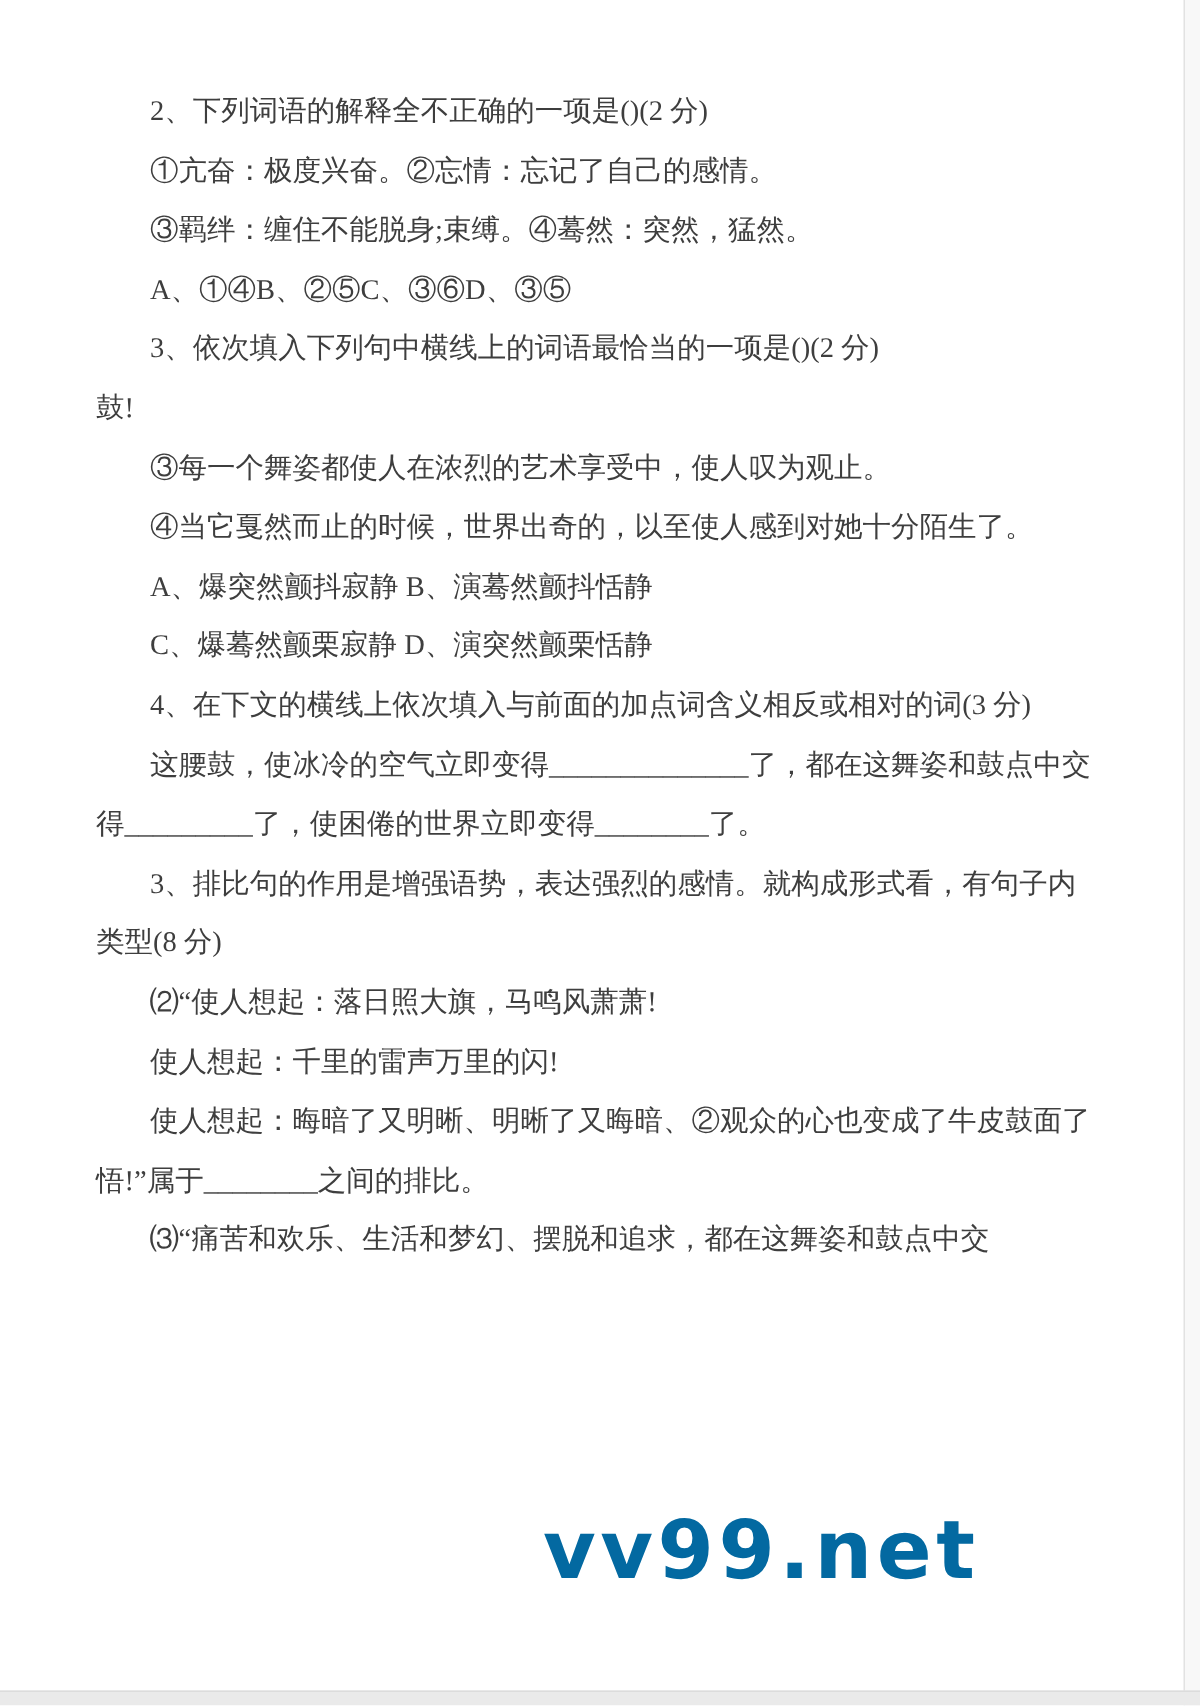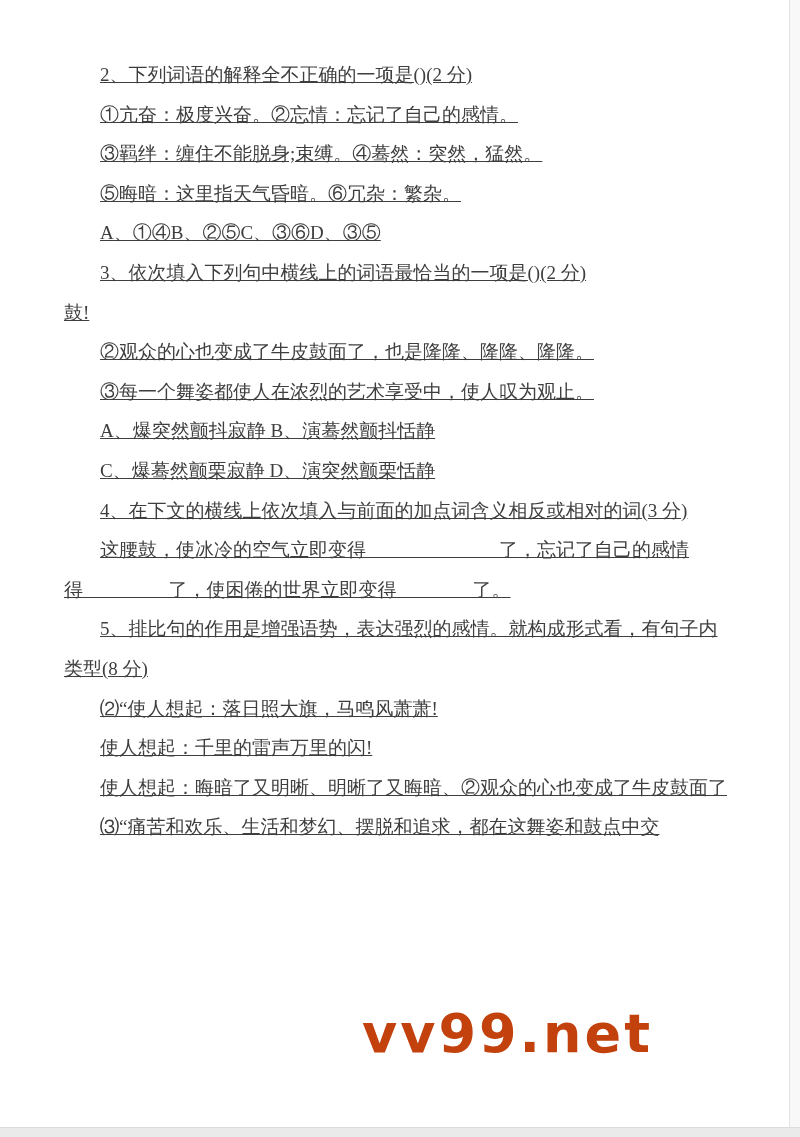--- a/index.html
+++ b/index.html
@@ -18,41 +18,40 @@
     font-family: "Liberation Serif", "DejaVu Serif", serif;
   }
   .content {
     position: absolute;
     left: 64px;
     top: 55px;
     width: 676px;
     z-index: 2;
     color: #3e3e3e;
     font-size: 19px;
-    text-decoration: underline;
   }
   .line {
     height: 39.6px;
     line-height: 39.6px;
     white-space: pre;
     overflow: visible;
   }
   .line.indent {
     padding-left: 36px;
   }
   .watermark {
     position: absolute;
     left: 362px;
     top: 1002px;
     z-index: 1;
     font-family: "DejaVu Sans", "Liberation Sans", sans-serif;
     font-weight: 800;
     font-size: 54px;
     letter-spacing: 3px;
-    color: #c2410c;
+    color: #0369a1;
     user-select: none;
   }
   .right-edge-line {
     position: absolute;
     top: 0;
     left: 789px;
     width: 1px;
     height: 1137px;
     background: #e2e2e2;
     z-index: 3;
@@ -80,34 +79,34 @@
 </style>
 </head>
 <body>
 
 <div class="page">
   <div class="watermark">vv99.net</div>
   <div class="content">
       <div class="line indent">2、下列词语的解释全不正确的一项是()(2 分)</div>
       <div class="line indent">①亢奋：极度兴奋。②忘情：忘记了自己的感情。</div>
       <div class="line indent">③羁绊：缠住不能脱身;束缚。④蓦然：突然，猛然。</div>
-      <div class="line indent">⑤晦暗：这里指天气昏暗。⑥冗杂：繁杂。</div>
       <div class="line indent">A、①④B、②⑤C、③⑥D、③⑤</div>
       <div class="line indent">3、依次填入下列句中横线上的词语最恰当的一项是()(2 分)</div>
       <div class="line">鼓!</div>
-      <div class="line indent">②观众的心也变成了牛皮鼓面了，也是隆隆、隆隆、隆隆。</div>
       <div class="line indent">③每一个舞姿都使人在浓烈的艺术享受中，使人叹为观止。</div>
+      <div class="line indent">④当它戛然而止的时候，世界出奇的，以至使人感到对她十分陌生了。</div>
       <div class="line indent">A、爆突然颤抖寂静 B、演蓦然颤抖恬静</div>
       <div class="line indent">C、爆蓦然颤栗寂静 D、演突然颤栗恬静</div>
       <div class="line indent">4、在下文的横线上依次填入与前面的加点词含义相反或相对的词(3 分)</div>
-      <div class="line indent">这腰鼓，使冰冷的空气立即变得______________了，忘记了自己的感情</div>
+      <div class="line indent">这腰鼓，使冰冷的空气立即变得______________了，都在这舞姿和鼓点中交</div>
       <div class="line">得_________了，使困倦的世界立即变得________了。</div>
-      <div class="line indent">5、排比句的作用是增强语势，表达强烈的感情。就构成形式看，有句子内</div>
+      <div class="line indent">3、排比句的作用是增强语势，表达强烈的感情。就构成形式看，有句子内</div>
       <div class="line">类型(8 分)</div>
       <div class="line indent">⑵“使人想起：落日照大旗，马鸣风萧萧!</div>
       <div class="line indent">使人想起：千里的雷声万里的闪!</div>
       <div class="line indent">使人想起：晦暗了又明晰、明晰了又晦暗、②观众的心也变成了牛皮鼓面了</div>
+      <div class="line">悟!”属于________之间的排比。</div>
       <div class="line indent">⑶“痛苦和欢乐、生活和梦幻、摆脱和追求，都在这舞姿和鼓点中交</div>
     </div>
   <div class="right-edge-line"></div>
   <div class="right-gutter"></div>
   <div class="bottom-bar"></div>
 </div>
 
 </body></html>

